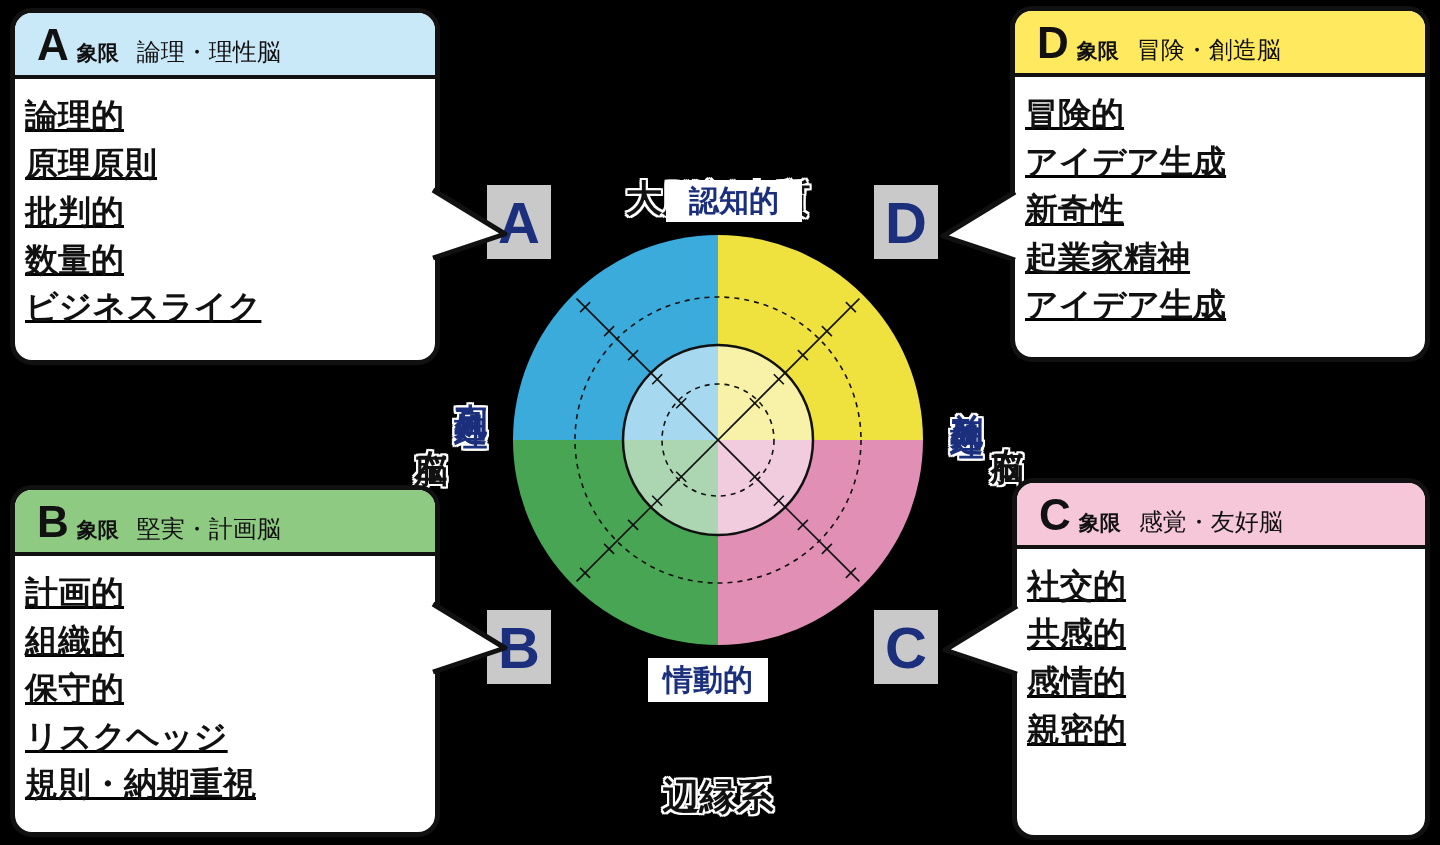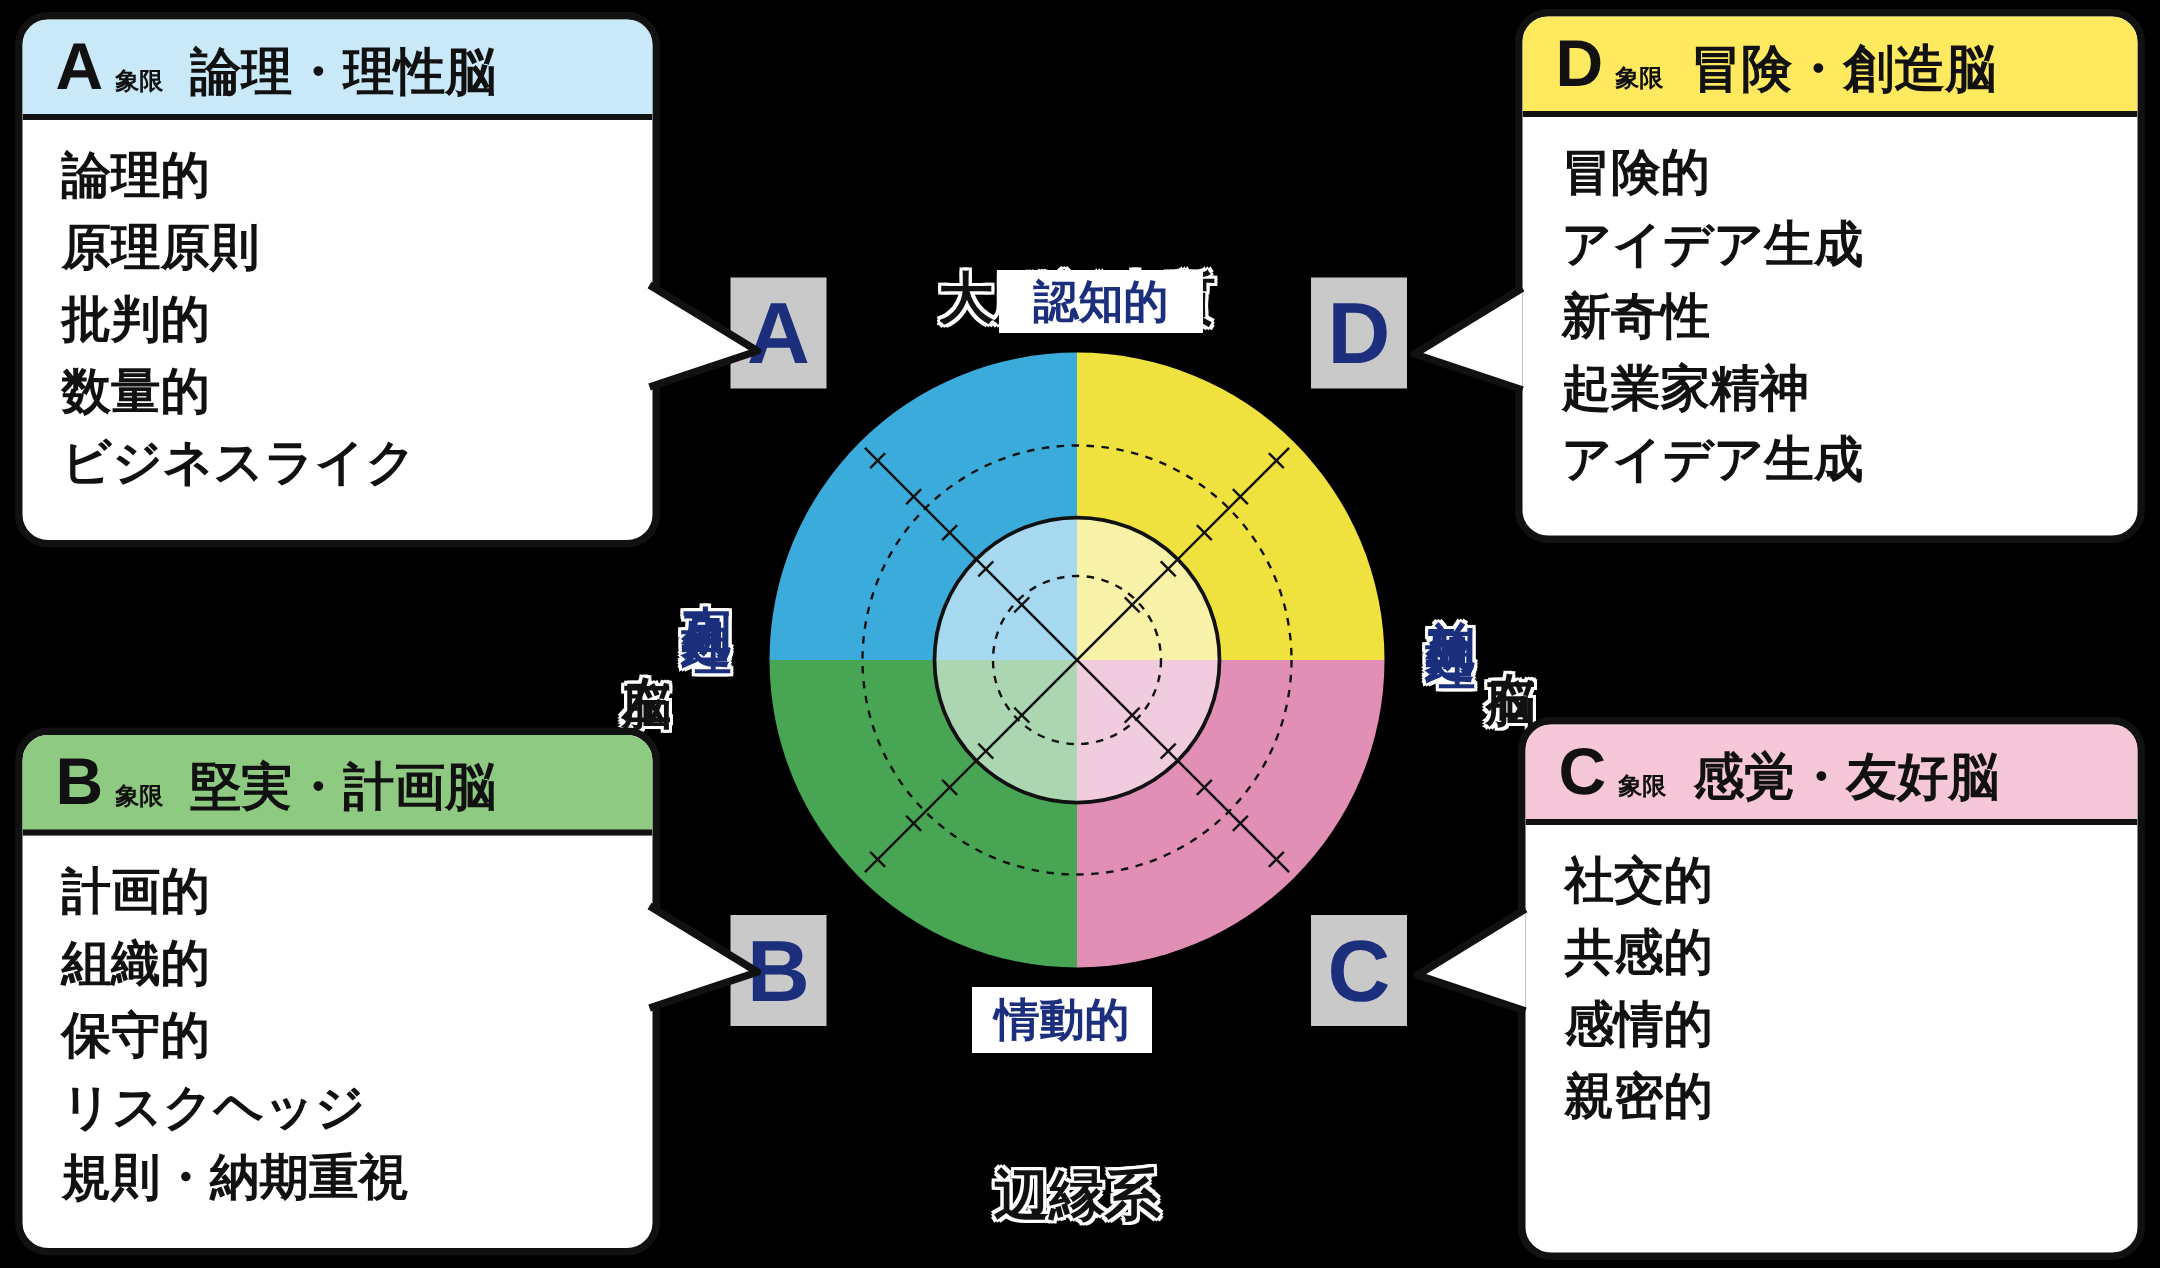--- a/index.html
+++ b/index.html
@@ -6,23 +6,23 @@
   html, body { background: #000; }
   body { font-family: "Liberation Sans", "DejaVu Sans", sans-serif; }
 
   .stage { position: relative; width: 1440px; height: 845px; background: #000; overflow: hidden; }
   .abs { position: absolute; }
 
   
   .callout { position: absolute; background: #fff; border: 5px solid #111; border-radius: 22px; overflow: hidden; z-index: 2; }
   .callout-header { display: flex; align-items: baseline; padding: 7px 10px 5px 22px; border-bottom: 4px solid #111; }
   .hdr-letter { font-size: 44px; font-weight: bold; color: #111; }
-  .hdr-suffix { font-size: 16px; font-weight: bold; color: #111; margin-left: 8px; }
-  .hdr-title  { font-size: 34px; font-weight: bold; color: #111; margin-left: 18px; }
-  .callout-body { padding: 13px 26px; }
+  .hdr-suffix { font-size: 21px; font-weight: bold; color: #111; margin-left: 8px; }
+  .hdr-title  { font-size: 24px; font-weight: normal; color: #111; margin-left: 18px; }
+  .callout-body { padding: 13px 10px; text-decoration: underline; }
   .trait { font-size: 33px; font-weight: bold; color: #111; line-height: 1.45; }
 
   .header-a { background: #c9e8f8; }
   .header-d { background: #ffe95e; }
   .header-b { background: #8fca82; }
   .header-c { background: #f6c7d9; }
 
   .box-a { left: 10px;   top: 8px;   width: 430px; height: 357px; }
   .box-d { left: 1010px; top: 6px;   width: 420px; height: 356px; }
   .box-b { left: 10px;   top: 485px; width: 430px; height: 352px; }

